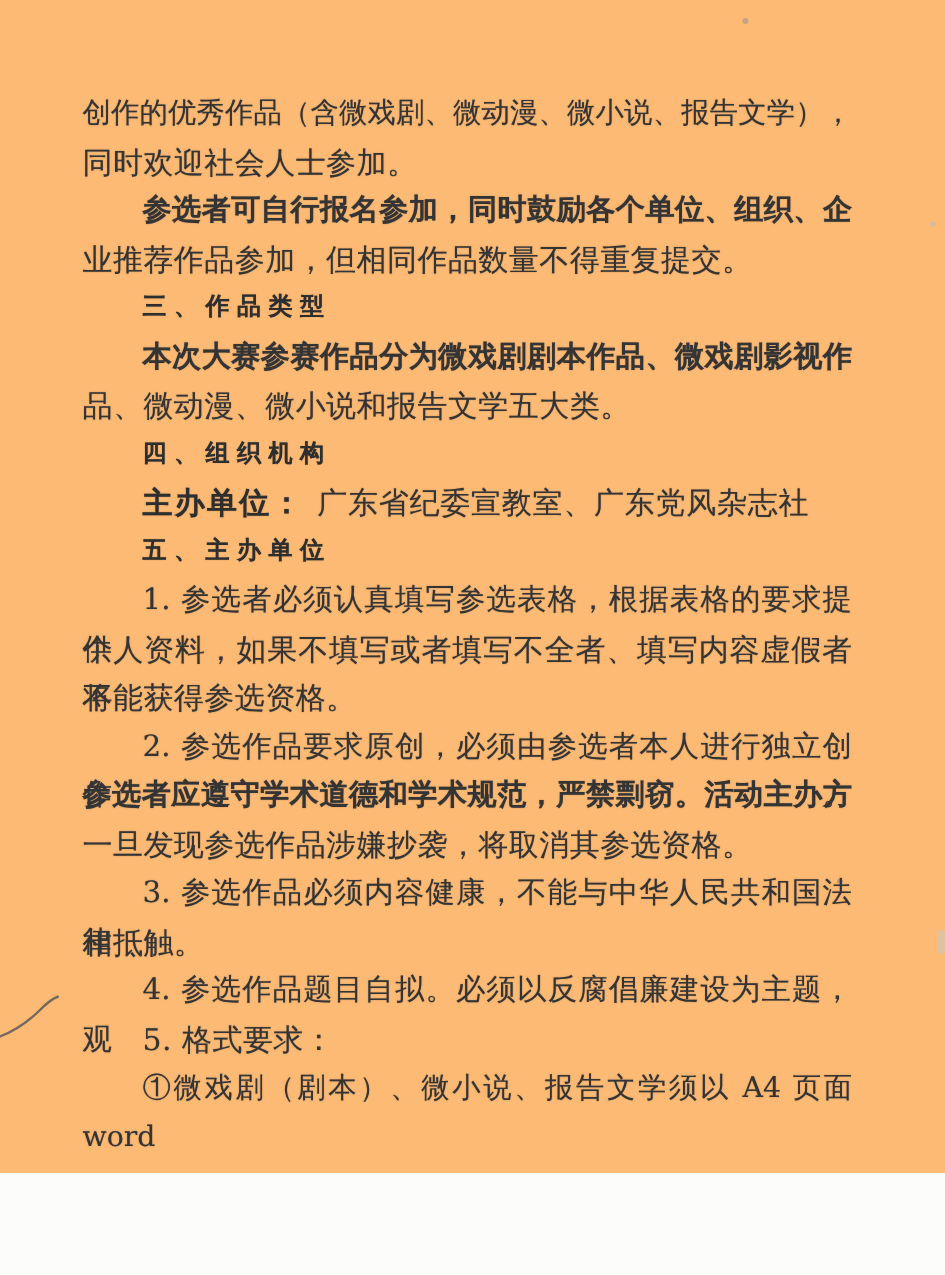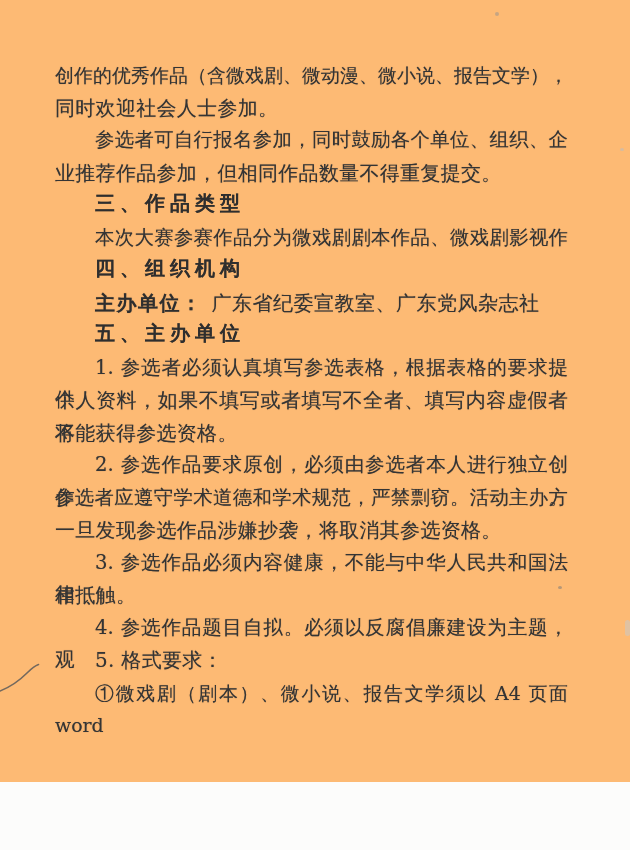--- a/index.html
+++ b/index.html
@@ -32,26 +32,26 @@
     text-shadow: 0 0 0.8px rgba(60,60,60,0.55);
   }
   .just {
     white-space: normal;
     text-align: justify;
     text-align-last: justify;
     letter-spacing: 0;
   }
   .ind { text-indent: 40px; }
   .s-a { font-size: 18.9px; }
-  .s-b { font-size: 19.4px; }
+  .s-b { font-size: 19.4px; font-weight: bold; }
   .s-c { font-size: 19.6px; }
   .hd {
-    font-family: Liberation Mono, monospace;
+    font-family: Liberation Sans, sans-serif;
     font-weight: bold;
-    font-size: 20px;
+    font-size: 16px;
     letter-spacing: 5px;
     color: #2e2e2e;
     text-shadow: 0 0 0.6px rgba(40,40,40,0.6);
   }
   .org-label {
     font-family: Liberation Sans, sans-serif;
     font-weight: bold;
     color: #2e2e2e;
     margin-right: 9px;
     letter-spacing: 1.5px;
@@ -97,20 +97,21 @@
   <div class="speck speck-3"></div>
   <div class="speck smudge"></div>
 
   <div class="content">
     <div class="line just s-a">创作的优秀作品（含微戏剧、微动漫、微小说、报告文学），</div>
     <div class="line">同时欢迎社会人士参加。</div>
     <div class="line just ind s-b">参选者可自行报名参加，同时鼓励各个单位、组织、企</div>
     <div class="line">业推荐作品参加，但相同作品数量不得重复提交。</div>
     <div class="line hd ind">三、作品类型</div>
     <div class="line just ind s-b">本次大赛参赛作品分为微戏剧剧本作品、微戏剧影视作</div>
+    <div class="line">品、微动漫、微小说和报告文学五大类。</div>
     <div class="line hd ind">四、组织机构</div>
     <div class="line ind">
       <span class="org-label">主办单位：</span><span class="org-text">广东省纪委宣教室、广东党风杂志社</span>
     </div>
     <div class="line hd ind">五、主办单位</div>
     <div class="line just ind s-c">1. 参选者必须认真填写参选表格，根据表格的要求提供</div>
     <div class="line just">个人资料，如果不填写或者填写不全者、填写内容虚假者将</div>
     <div class="line">不能获得参选资格。</div>
     <div class="line just ind s-c">2. 参选作品要求原创，必须由参选者本人进行独立创作。</div>
     <div class="line just s-b">参选者应遵守学术道德和学术规范，严禁剽窃。活动主办方</div>

